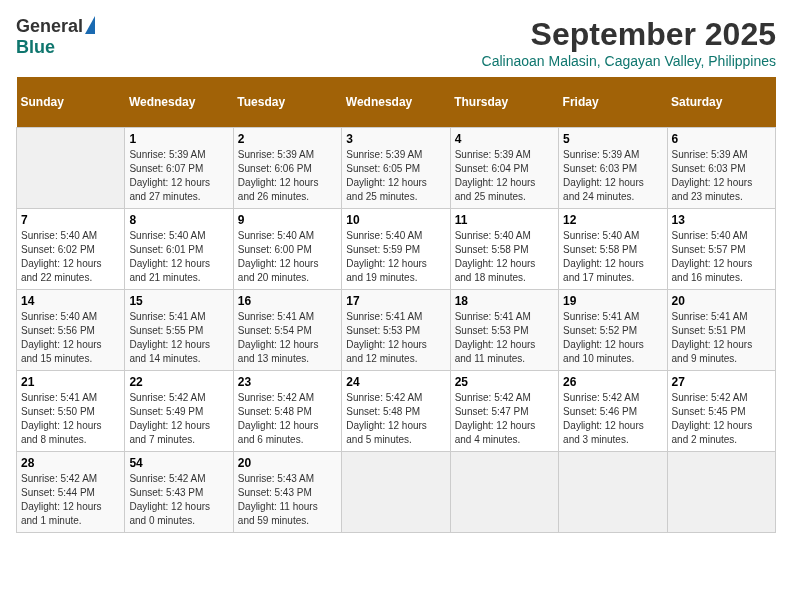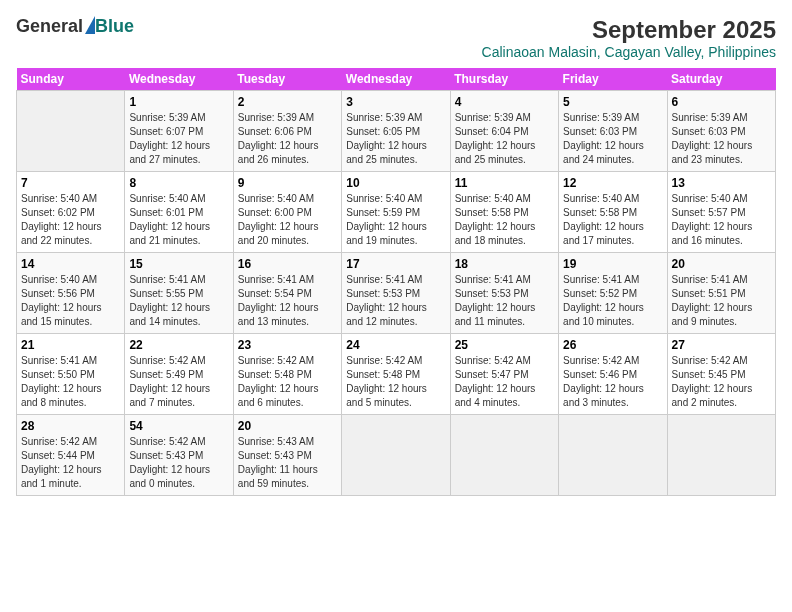--- a/index.html
+++ b/index.html
@@ -11,21 +11,21 @@
       padding: 16px;
     }
     .header-area {
       display: flex;
       justify-content: space-between;
       align-items: flex-start;
       margin-bottom: 4px;
     }
     .logo {
       display: flex;
-      flex-direction: row;
+      flex-direction: column;
       align-items: flex-start;
     }
     .logo-top {
       display: flex;
       align-items: center;
     }
     .logo-general {
       font-size: 18px;
       font-weight: bold;
       color: #333;
@@ -40,38 +40,38 @@
       height: 0;
       border-left: 10px solid transparent;
       border-bottom: 18px solid #1a6ab1;
       margin-left: 2px;
       margin-top: -4px;
     }
     .title-area {
       text-align: right;
     }
     .month-title {
-      font-size: 24px;
+      font-size: 32px;
       font-weight: bold;
       color: #333;
     }
     .location-title {
       font-size: 14px;
       color: #0f766e;
     }
     table {
       width: 100%;
       border-collapse: collapse;
       margin-top: 8px;
       font-size: 11px;
     }
     thead tr th {
-      background-color: #d946ef;
+      background-color: #a16207;
       color: #fff;
-      padding: 4px 4px;
+      padding: 18px 4px;
       text-align: left;
       font-size: 12px;
       font-weight: bold;
     }
     tbody tr td {
       border: 1px solid #ccc;
       vertical-align: top;
       padding: 4px;
       width: calc(100% / 7);
       min-height: 80px;

